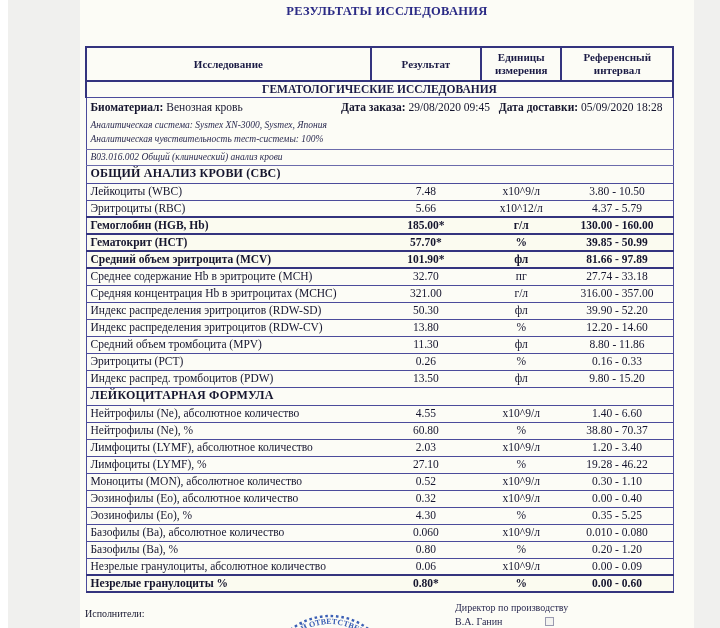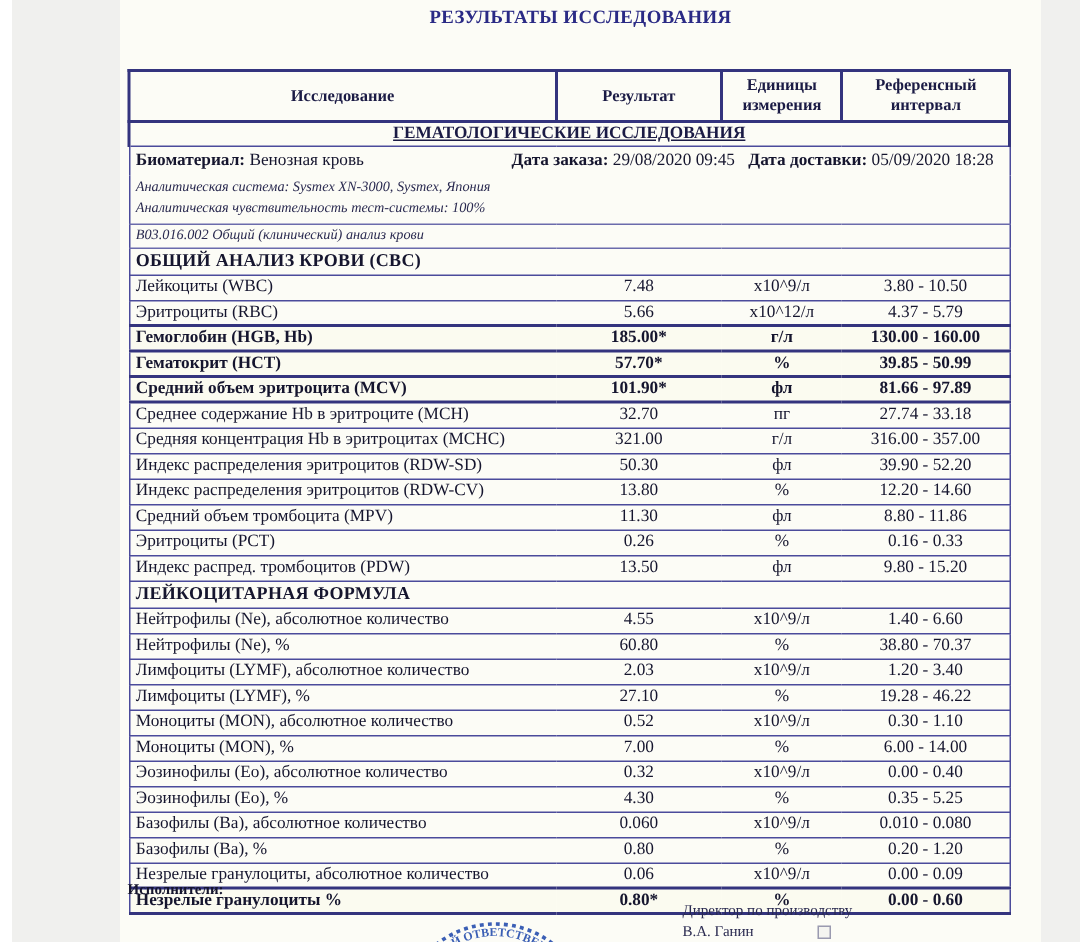--- a/index.html
+++ b/index.html
@@ -16,41 +16,41 @@
 
   table.results { position:absolute; left:85px; top:24px; width:589px; border-collapse:collapse;
     color:#15152e; background:#fcfcf6;margin-top:22px; }
   table.results td, table.results th { padding:0 4px; font-size:11.5px; line-height:1.15; }
 
   tr.hdr th { border:2px solid #34347e; font-weight:bold; text-align:center;
     font-size:11px; height:34px; color:#1b1b45; }
 
   tr.section-banner td { border-left:2px solid #34347e; border-right:2px solid #34347e;
     border-bottom:1px solid #4b4b9b; text-align:center; height:16px; }
-  tr.section-banner span { font-weight:bold; text-decoration:underline; font-size:11.5px; color:#1b1b45; }
+  tr.section-banner span { font-weight:bold; font-size:11.5px; color:#1b1b45; }
 
   tr.meta td { border-left:1.5px solid #4b4b9b; border-right:1.5px solid #4b4b9b; }
   tr.bio td { height:20px; }
   .bio-flex { display:flex; justify-content:space-between; align-items:center;gap:12px; }
   .bio-flex b { font-weight:bold; }
   .dates span.val { font-weight:normal; margin-right:6px; }
 
   tr.notes td { height:32px; border-bottom:1px solid #6b6bab; }
   .note-line { font-style:italic; font-size:9.5px; color:#2a2a50; line-height:1.45; }
   tr.svc td { height:16px; border-bottom:1px solid #6b6bab; }
   .svc-line { font-style:italic; font-size:9.5px; color:#2a2a50; }
 
   tr.trow td { border-bottom:1px solid #4b4b9b; height:17px; }
   tr.trow td:first-child { border-left:1.5px solid #4b4b9b; }
   tr.trow td:last-child { border-right:1.5px solid #4b4b9b; }
   tr.trow .c { text-align:center; }
   tr.sec td { font-weight:bold; font-size:12px; height:18px; letter-spacing:.2px; }
   tr.flagged td { font-weight:bold; border-top:2px solid #34347e; border-bottom:2px solid #34347e; background:#fbfbf0; }
 
-  .footer-exec { position:absolute; left:85px; top:588px; font-size:10px; font-weight:bold; color:#15152e; }
+  .footer-exec { position:absolute; left:85px; top:608px; font-size:10px; font-weight:normal; color:#15152e; }
   .director { position:absolute; left:455px; top:601px; font-size:10px; color:#2a2a50; line-height:1.35; }
   .sig-box { position:absolute; left:545px; top:617px; width:9px; height:9px; border:1px solid #9a9ab0; background:#f4f4f0; }
   .stamp { position:absolute; left:252px; top:597px; width:156px; height:31px; }
 </style>
 </head>
 <body>
 
 <div class="canvas">
   <div class="page"></div>
   <div class="margin-strip margin-left"></div>
@@ -209,26 +209,20 @@
           <td class="c">%</td>
           <td class="c">19.28 - 46.22</td>
         </tr>
         <tr class="trow">
           <td>Моноциты (MON), абсолютное количество</td>
           <td class="c">0.52</td>
           <td class="c">x10^9/л</td>
           <td class="c">0.30 - 1.10</td>
         </tr>
         <tr class="trow">
-          <td>Моноциты (MON), %</td>
-          <td class="c">7.00</td>
-          <td class="c">%</td>
-          <td class="c">6.00 - 14.00</td>
-        </tr>
-        <tr class="trow">
           <td>Эозинофилы (Eo), абсолютное количество</td>
           <td class="c">0.32</td>
           <td class="c">x10^9/л</td>
           <td class="c">0.00 - 0.40</td>
         </tr>
         <tr class="trow">
           <td>Эозинофилы (Eo), %</td>
           <td class="c">4.30</td>
           <td class="c">%</td>
           <td class="c">0.35 - 5.25</td>

